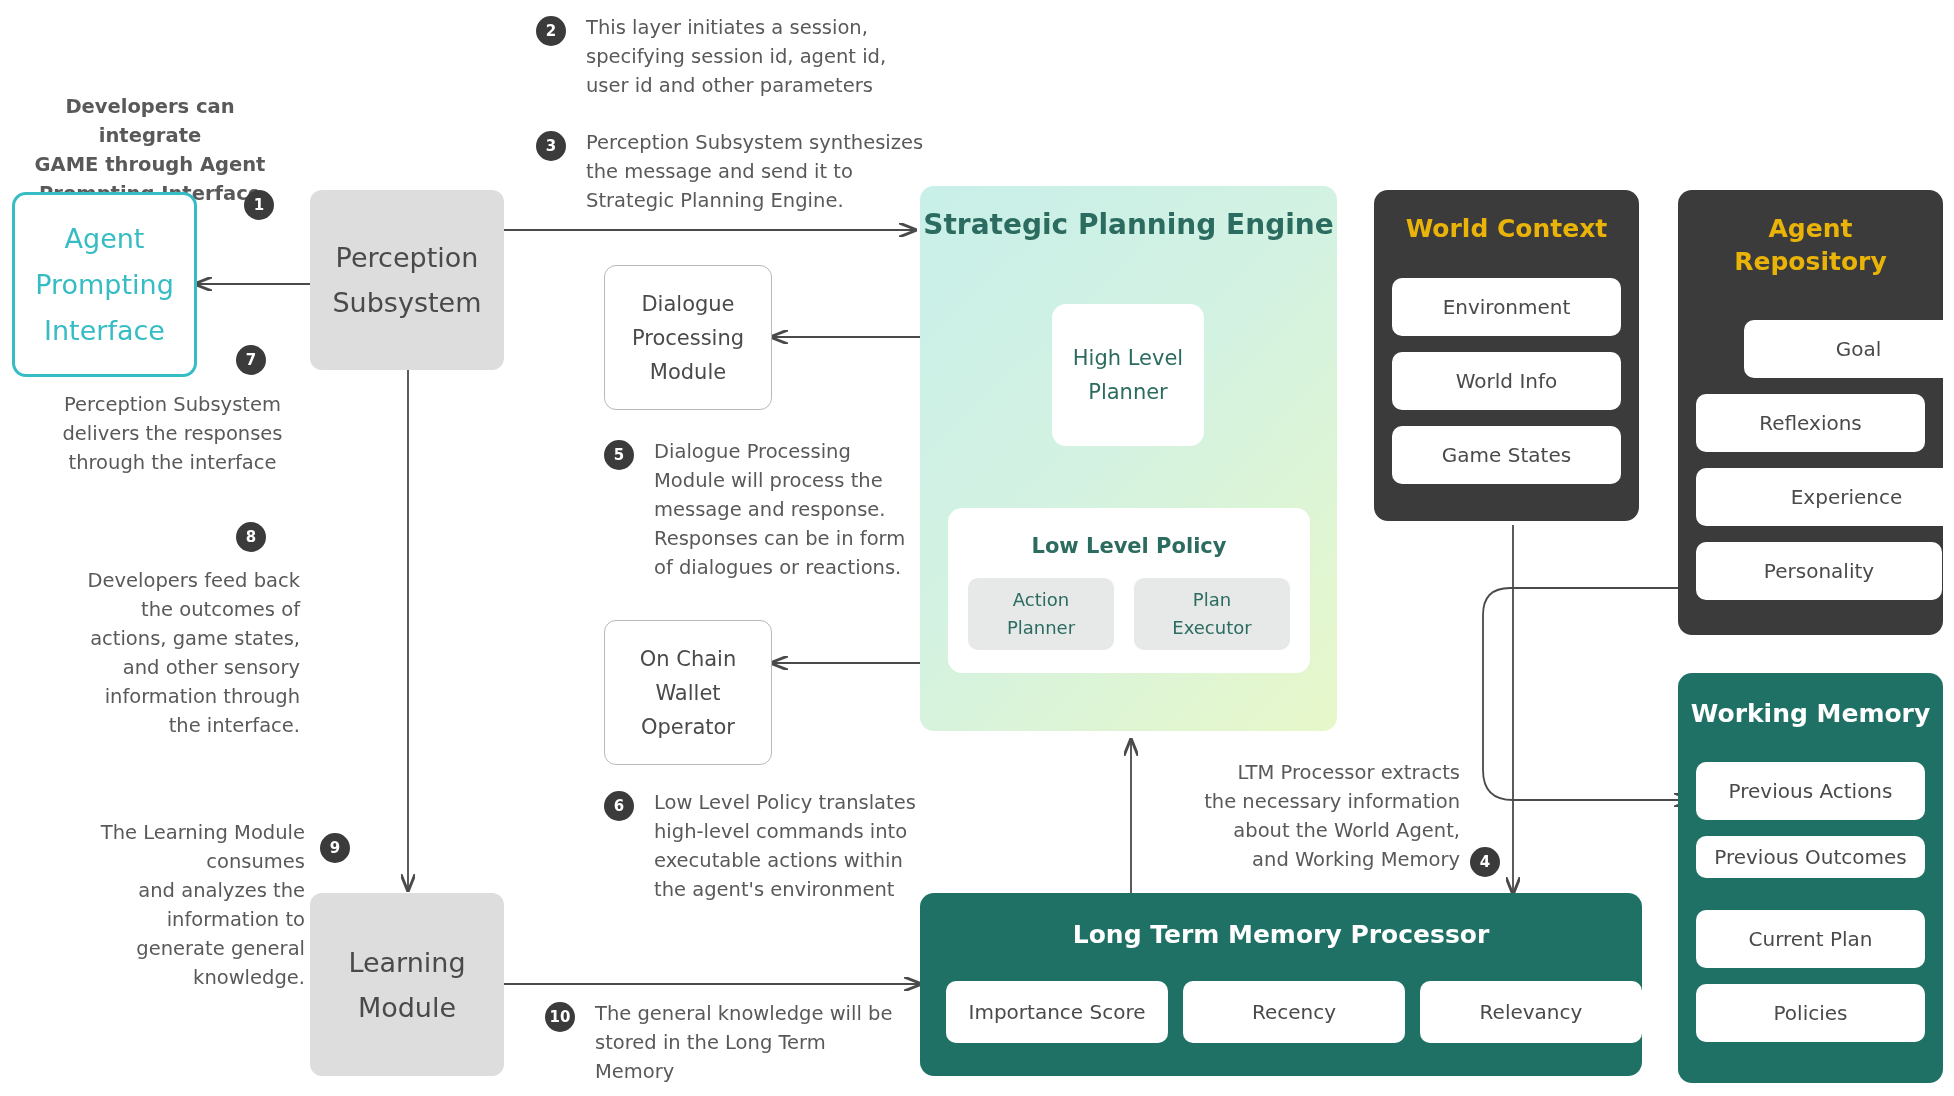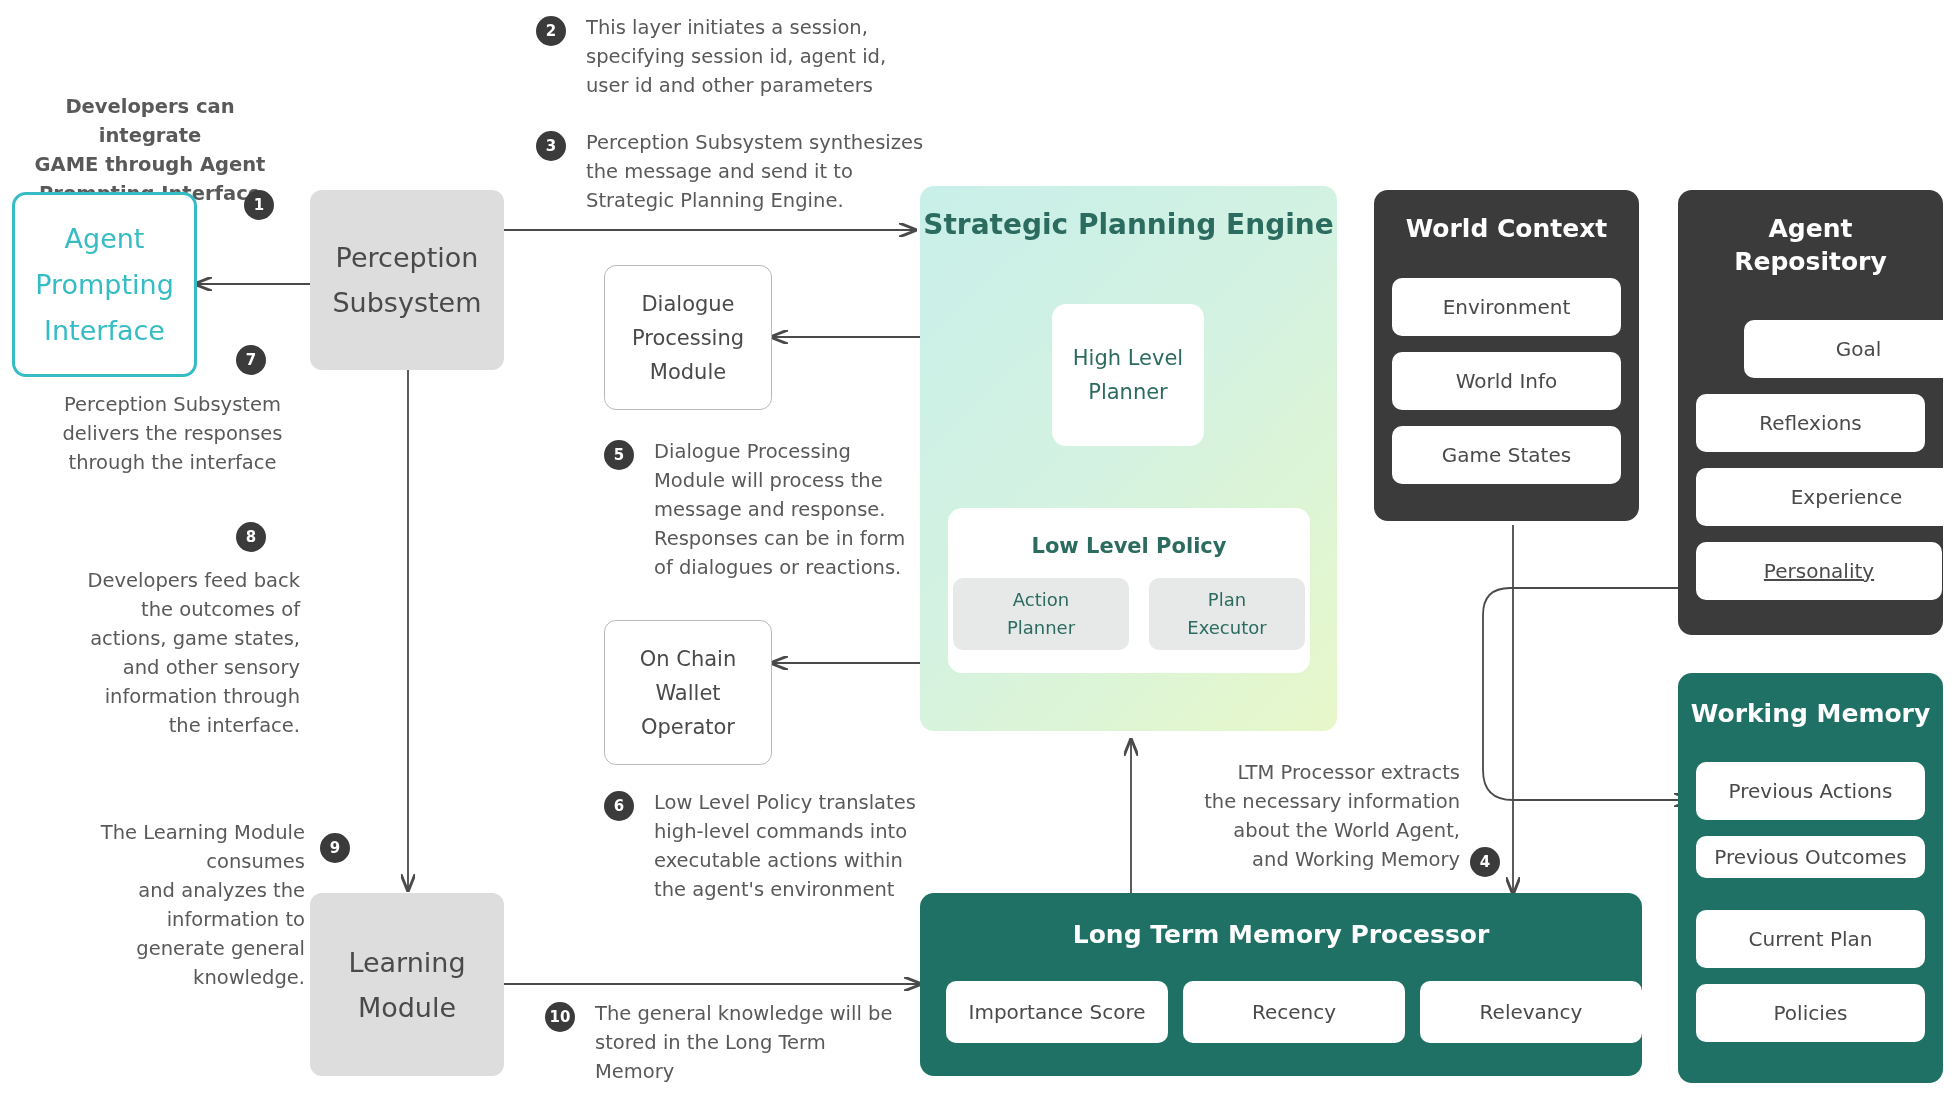--- a/index.html
+++ b/index.html
@@ -40,21 +40,21 @@
   .white-card{position:absolute;background:#ffffff;border-radius:14px;
               display:flex;flex-direction:column;align-items:center;justify-content:center;}
   .hl-text{color:#2c6b5f;font-size:21px;line-height:34px;text-align:center;}
   .llp-title{color:#2c6b5f;font-size:21px;font-weight:700;text-align:center;}
   .sub-chip{background:#e6e9e8;border-radius:10px;color:#2c6b5f;font-size:18px;
             line-height:28px;display:flex;align-items:center;justify-content:center;
             text-align:center;}
 
   
   .dark-panel{background:#3b3b3b;border-radius:14px;}
-  .panel-title{position:absolute;left:0;right:0;text-align:center;color:#ffffff;
+  .panel-title{position:absolute;left:0;right:0;text-align:center;color:#eab308;
                font-size:25px;font-weight:700;line-height:33px;}
   .chip-white{position:absolute;background:#ffffff;border-radius:10px;color:#4a4a4a;
               font-size:20px;display:flex;align-items:center;justify-content:center;}
 
   
   .teal-panel{background:#1f7065;border-radius:14px;}
   .teal-panel .panel-title{color:#ffffff;}
 
   svg.wires{position:absolute;left:0;top:0;width:1954px;height:1096px;pointer-events:none;}
 </style>
@@ -165,21 +165,21 @@
     <div class="spe-title">Strategic Planning Engine</div>
 
     <div class="white-card" style="left:132px;top:118px;width:152px;height:142px;">
       <div class="hl-text" style="white-space:pre-line;">High Level
 Planner</div>
     </div>
 
     <div class="white-card" style="left:28px;top:322px;width:362px;height:165px;justify-content:flex-start;">
       <div class="llp-title" style="margin-top:26px;">Low Level Policy</div>
       <div style="display:flex;gap:20px;margin-top:20px;">
-        <div class="sub-chip" style="width:176px;height:72px;white-space:pre-line;">Action
+        <div class="sub-chip" style="width:146px;height:72px;white-space:pre-line;">Action
 Planner</div>
         <div class="sub-chip" style="width:156px;height:72px;white-space:pre-line;">Plan
 Executor</div>
       </div>
     </div>
   </div>
 
   <div class="note right" style="left:1180px;top:758px;width:280px;">LTM Processor extracts
 the necessary information
 about the World Agent,
@@ -192,21 +192,21 @@
     <div class="chip-white" style="left:18px;top:162px;width:229px;height:58px;">World Info</div>
     <div class="chip-white" style="left:18px;top:236px;width:229px;height:58px;">Game States</div>
   </div>
 
   <div class="dark-panel" style="position:absolute;left:1678px;top:190px;width:265px;height:445px;">
     <div class="panel-title" style="top:22px;white-space:pre-line;">Agent
 Repository</div>
     <div class="chip-white" style="left:18px;top:130px;width:229px;height:58px;margin-left:48px;">Goal</div>
     <div class="chip-white" style="left:18px;top:204px;width:229px;height:58px;">Reflexions</div>
     <div class="chip-white" style="left:18px;top:278px;width:229px;height:58px;padding-left:36px;">Experience</div>
-    <div class="chip-white" style="left:18px;top:352px;width:246px;height:58px;text-decoration:underline;">Personality</div>
+    <div class="chip-white" style="left:18px;top:352px;width:246px;height:58px;">Personality</div>
   </div>
 
   <div class="teal-panel" style="position:absolute;left:1678px;top:673px;width:265px;height:410px;">
     <div class="panel-title" style="top:24px;">Working Memory</div>
     <div class="chip-white" style="left:18px;top:89px;width:229px;height:58px;">Previous Actions</div>
     <div class="chip-white" style="left:18px;top:163px;width:229px;height:42px;">Previous Outcomes</div>
     <div class="chip-white" style="left:18px;top:237px;width:229px;height:58px;">Current Plan</div>
     <div class="chip-white" style="left:18px;top:311px;width:229px;height:58px;">Policies</div>
   </div>
 

